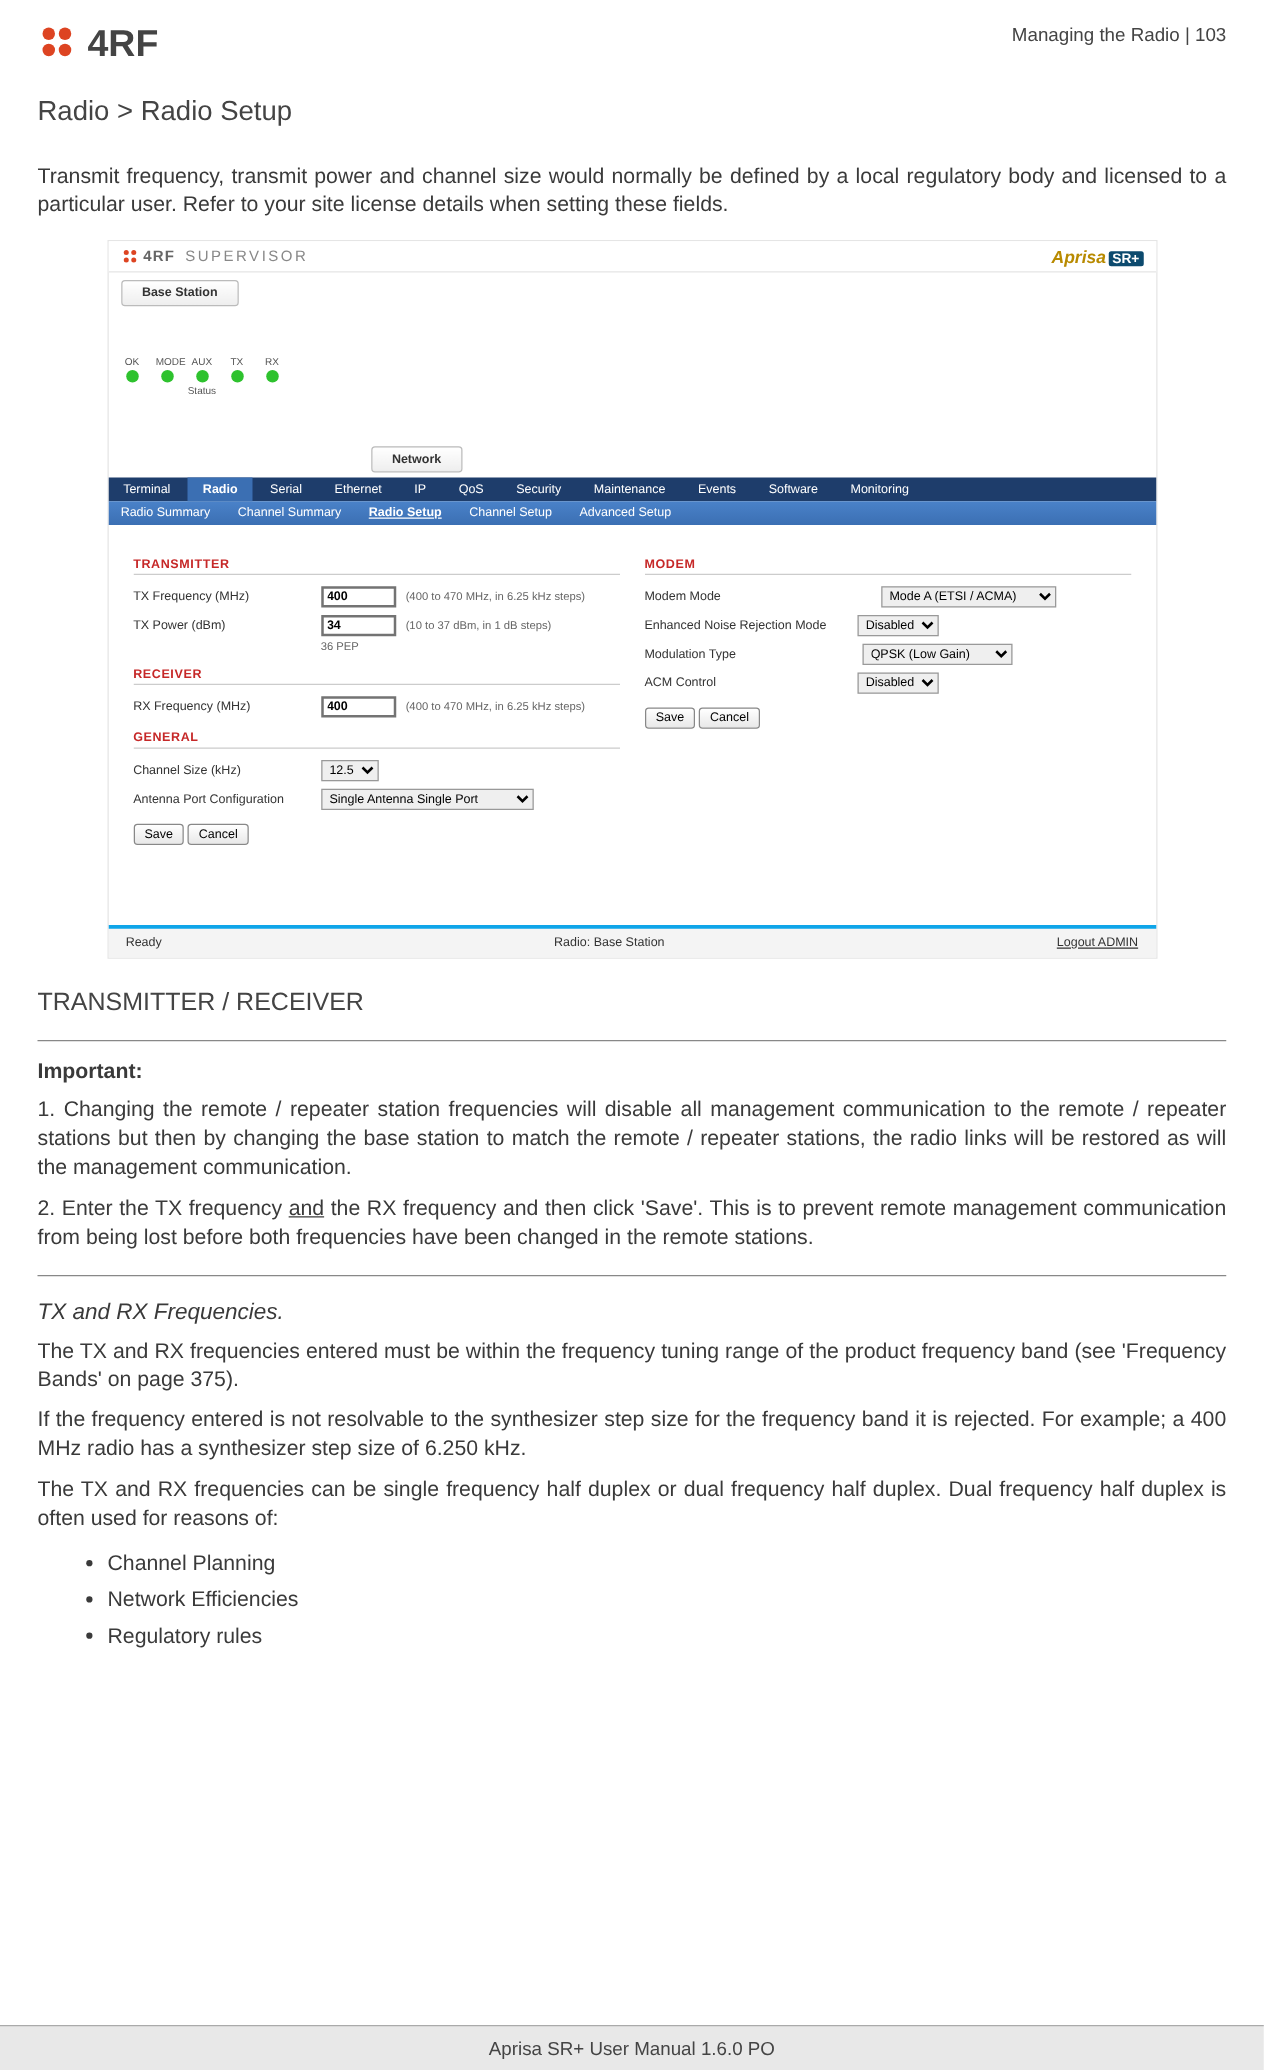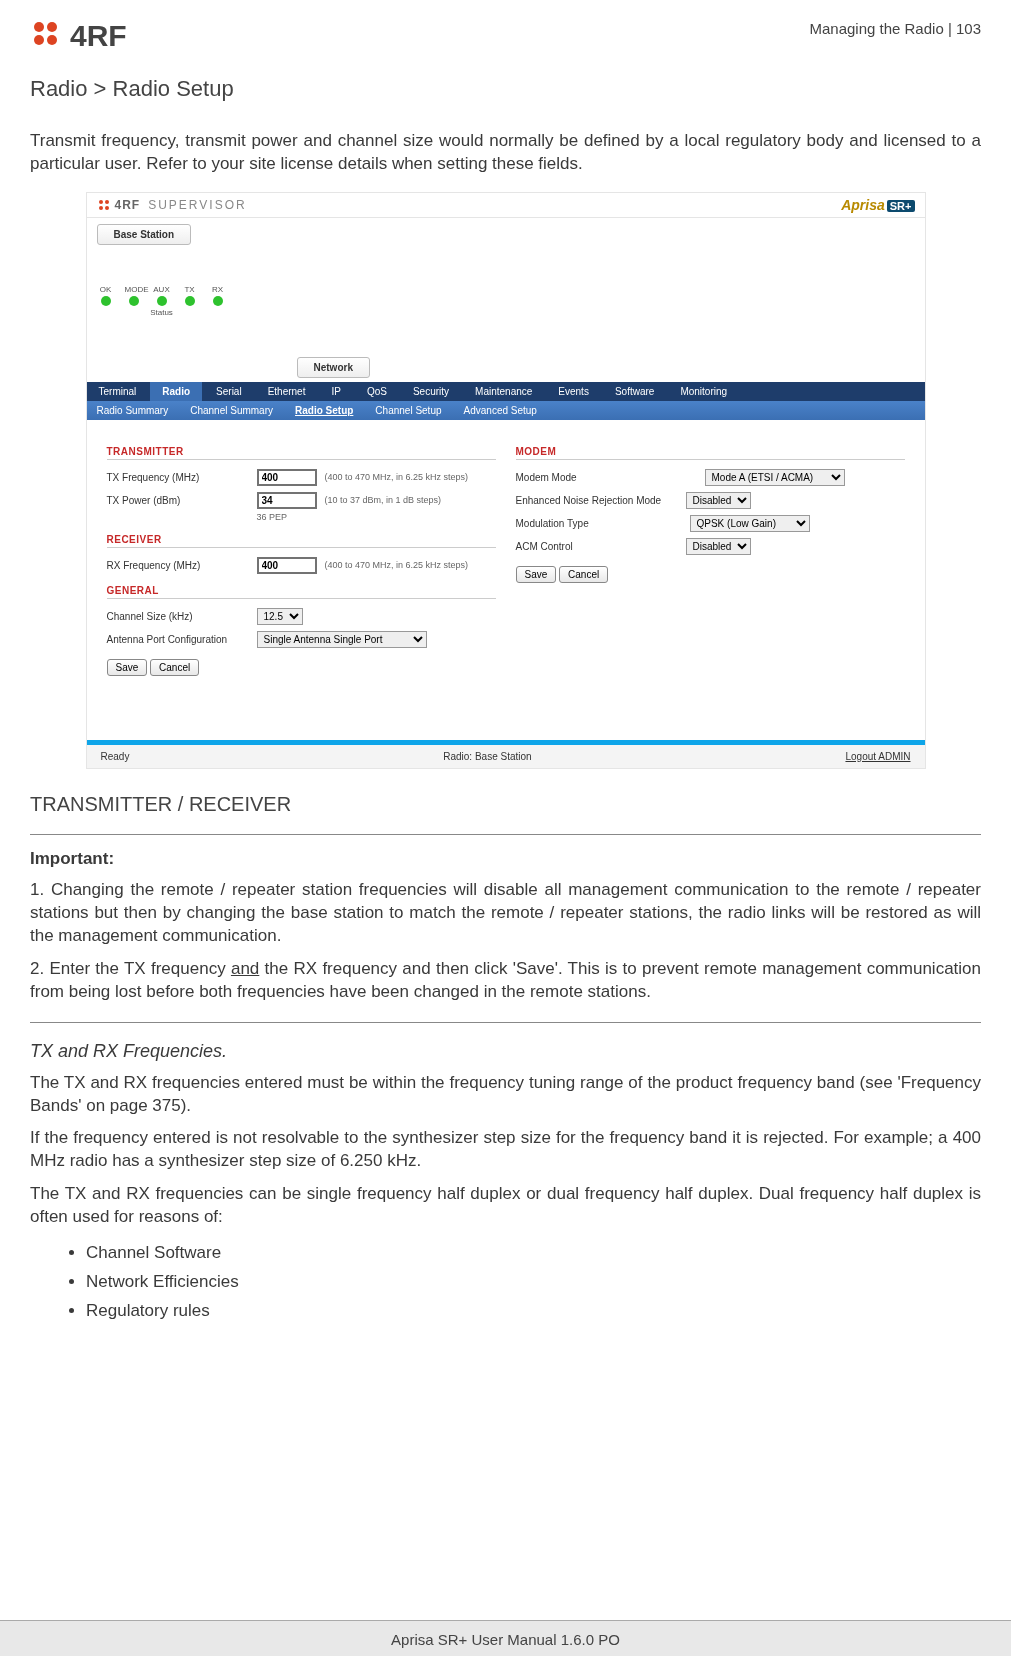--- a/index.html
+++ b/index.html
@@ -171,21 +171,21 @@
   .btns { margin-top: 8px; }
   .btns button {
     border: 1px solid #888;
     background: linear-gradient(#fff,#e8e8e8);
     border-radius: 3px;
     font-size: 10px;
     padding: 2px 8px;
     cursor: pointer;
   }
   .ss-footer {
-    border-top: 5px solid #0ea5e9;
+    border-top: 3px solid #0ea5e9;
     display: flex;
     justify-content: space-between;
     padding: 6px 14px;
     font-size: 10px;
     background: #f4f4f4;
     color: #333;
   }
   .ss-footer .logout { text-decoration: underline; cursor:pointer; }
   h2.sec2 {
     font-size: 20px;
@@ -391,19 +391,19 @@
     <span>2. Enter the TX frequency </span><span class="und">and</span><span> the RX frequency and then click 'Save'. This is to prevent remote management communication from being lost before both frequencies have been changed in the remote stations.</span>
   </p>
   <hr class="hr">
 
   <h3 class="ital">TX and RX Frequencies.</h3>
   <p class="body-text">The TX and RX frequencies entered must be within the frequency tuning range of the product frequency band (see 'Frequency Bands' on page 375).</p>
   <p class="body-text">If the frequency entered is not resolvable to the synthesizer step size for the frequency band it is rejected. For example; a 400 MHz radio has a synthesizer step size of 6.250 kHz.</p>
   <p class="body-text">The TX and RX frequencies can be single frequency half duplex or dual frequency half duplex. Dual frequency half duplex is often used for reasons of:</p>
 
   <ul class="bullets" id="bullets">
-      <li>Channel Software</li>
+      <li>Channel Planning</li>
       <li>Network Efficiencies</li>
       <li>Regulatory rules</li>
     </ul>
 
 </div>
 <div class="footer-bar">Aprisa SR+ User Manual 1.6.0 PO</div>
 
 </body></html>

